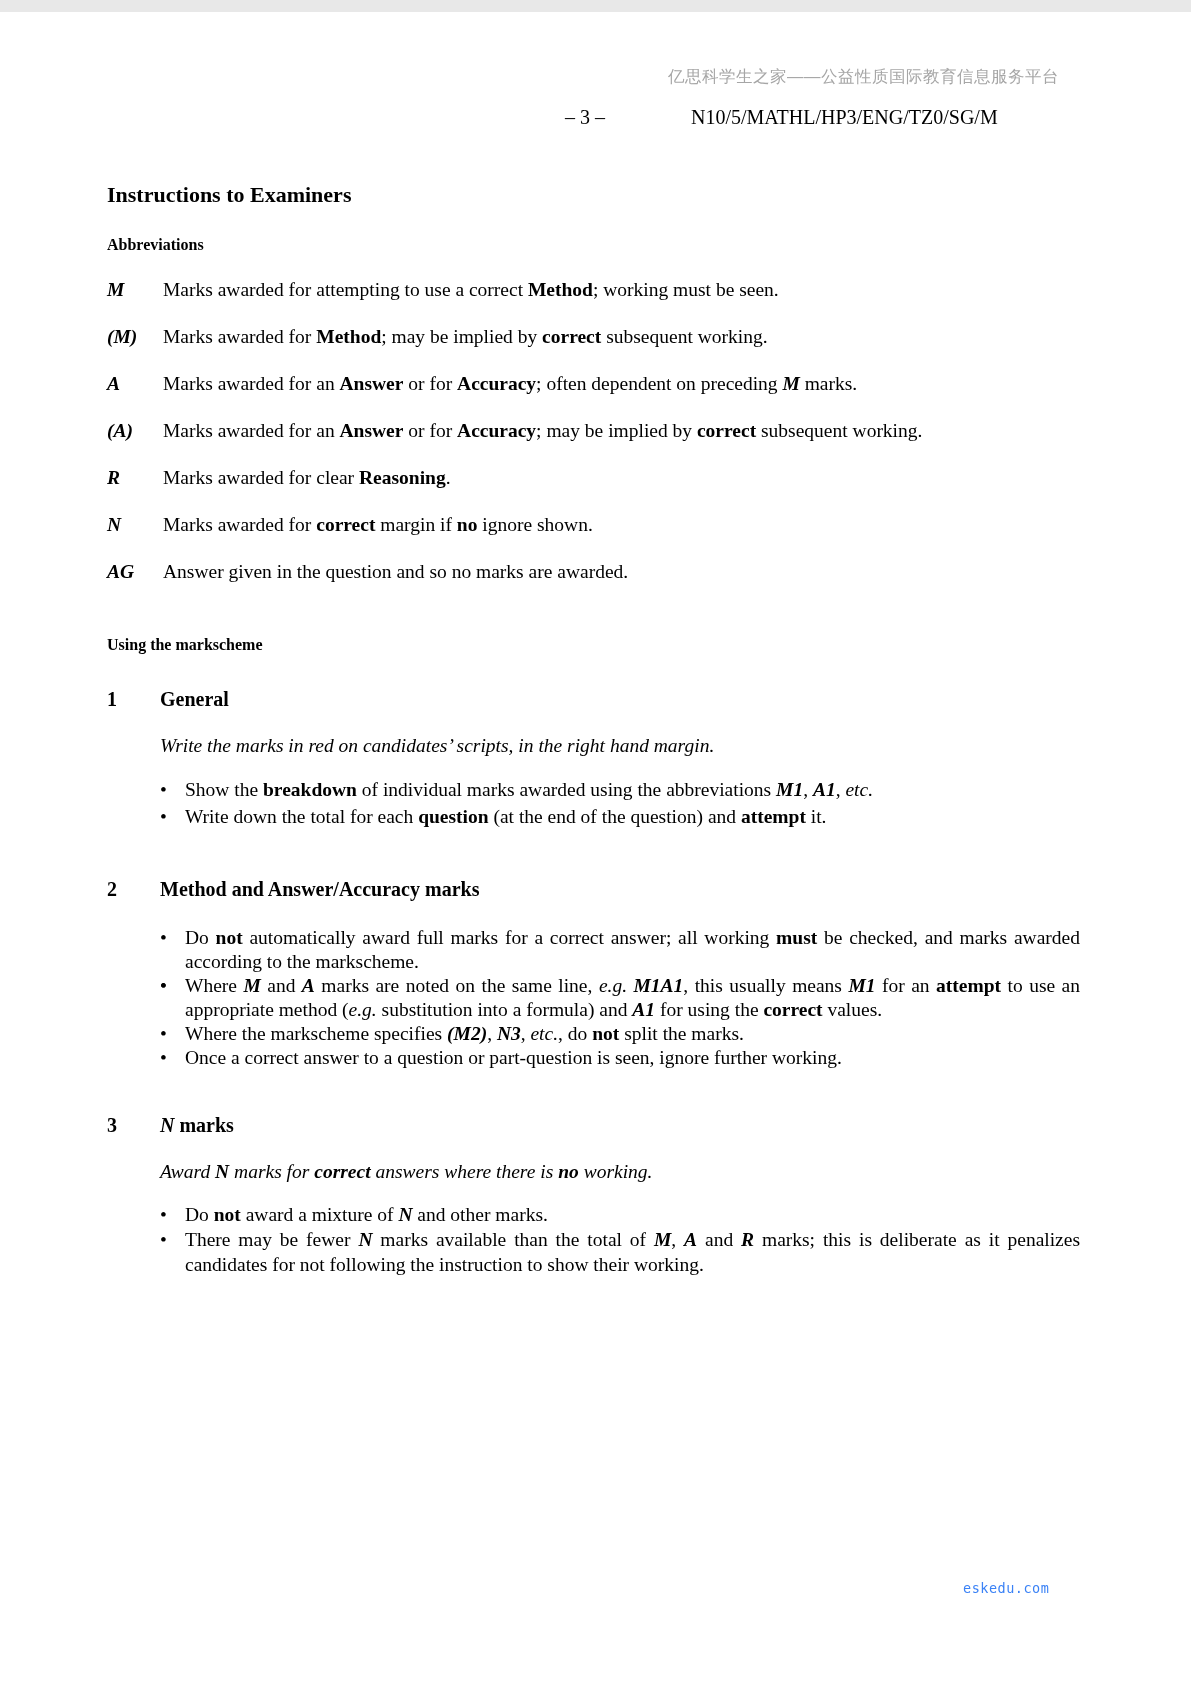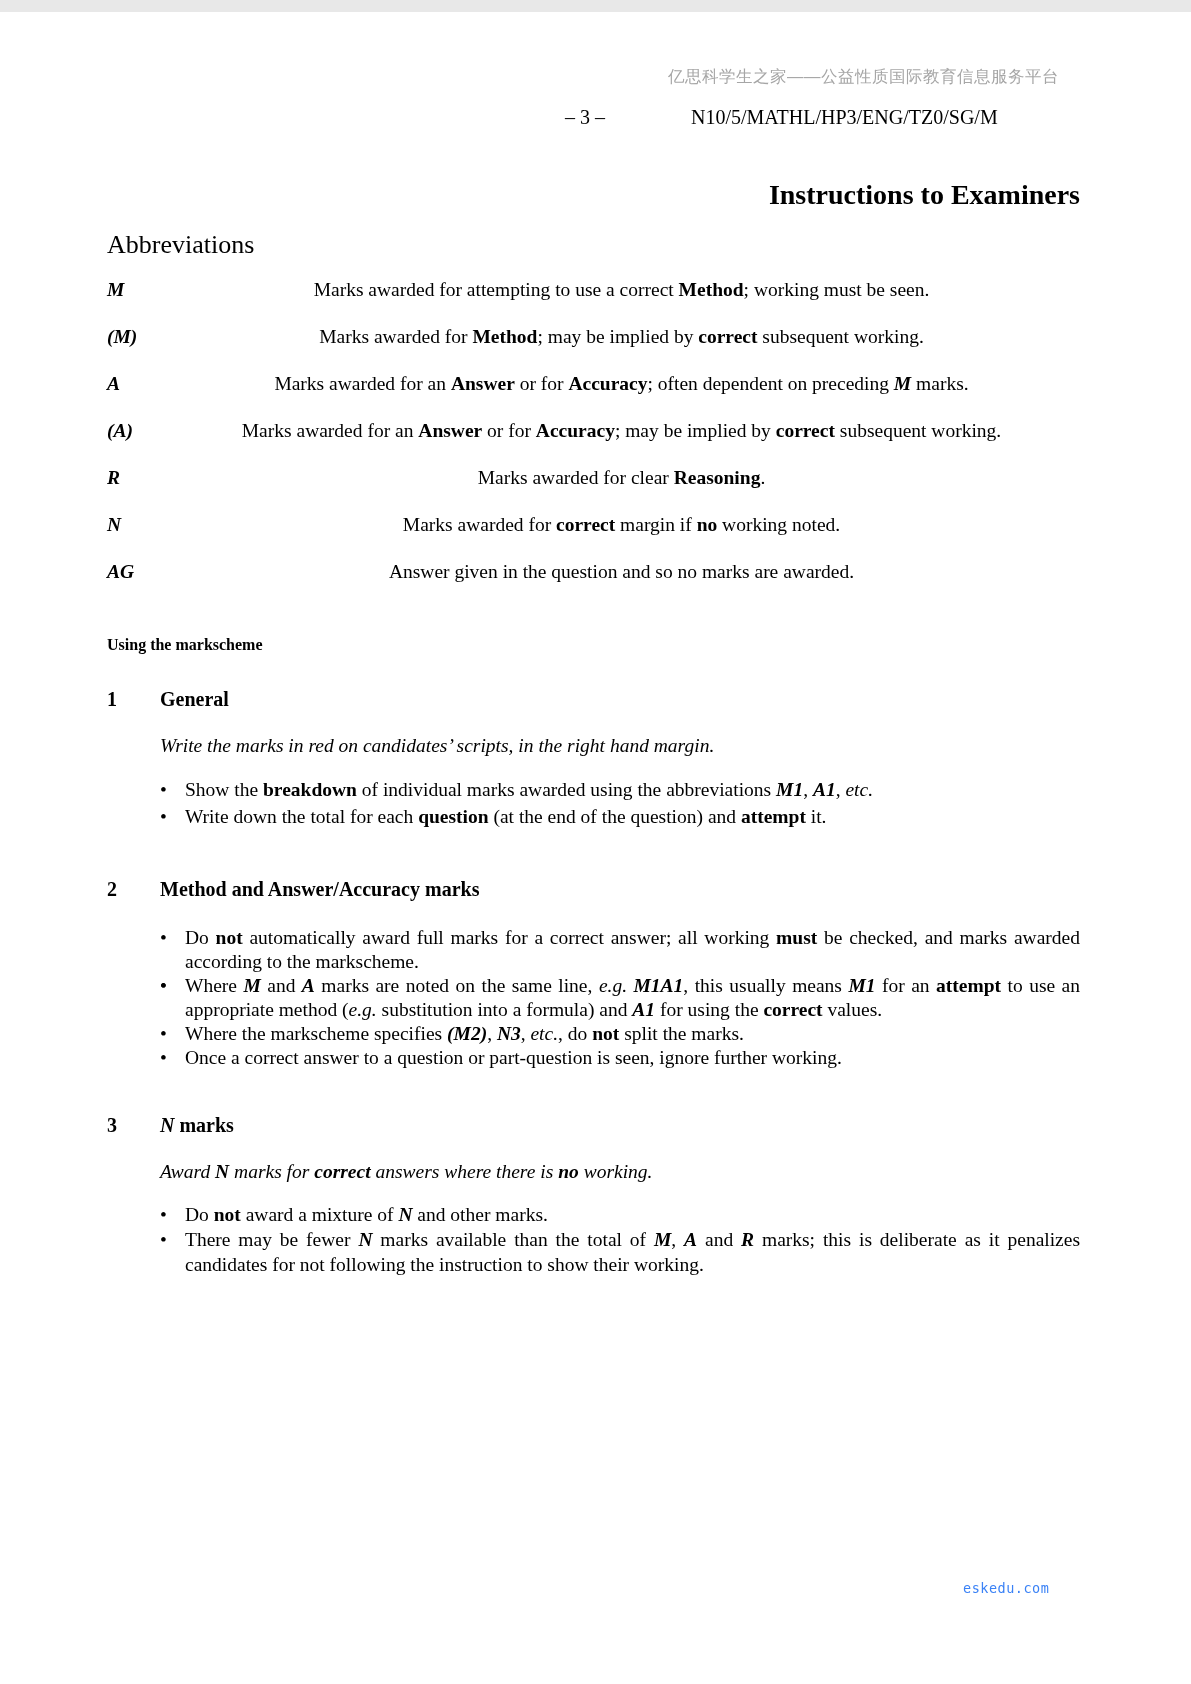--- a/index.html
+++ b/index.html
@@ -48,36 +48,36 @@
     display:flex;
     font-size:20px;
     line-height:26px;
     white-space:nowrap;
   }
   .page-number{margin-left:458px;}
   .paper-code{margin-left:86px;}
   
   .doc-title{
     margin-top:50px;
-    text-align:right;
+    text-align:left;
     font-weight:bold;
-    font-size:28px;
+    font-size:22px;
     line-height:30px;
   }
   
   .abbr-heading{
     margin-top:22px;
-    font-weight:normal;
-    font-size:26px;
+    font-weight:bold;
+    font-size:16px;
     line-height:26px;
   }
   .abbr-list{margin-top:20px;}
   .abbr-row{display:flex;margin-bottom:23px;}
   .abbr-code{flex:none;width:56px;}
-  .abbr-text{flex:1;text-align:center;}
+  .abbr-text{flex:1;}
   
   .big-heading{
     margin-top:46px;
     font-weight:bold;
     font-size:16px;
     line-height:30px;
   }
   
   .section-head{display:flex;line-height:26px;}
   .sec-1{margin-top:26px;}
@@ -132,21 +132,21 @@
       <div class="abbr-row">
         <span class="abbr-code"><span class="b i">(A)</span></span>
         <span class="abbr-text"><span>Marks awarded for an </span><span class="b">Answer</span><span> or for </span><span class="b">Accuracy</span><span>; may be implied by </span><span class="b">correct</span><span> subsequent working.</span></span>
       </div>
       <div class="abbr-row">
         <span class="abbr-code"><span class="b i">R</span></span>
         <span class="abbr-text"><span>Marks awarded for clear </span><span class="b">Reasoning</span><span>.</span></span>
       </div>
       <div class="abbr-row">
         <span class="abbr-code"><span class="b i">N</span></span>
-        <span class="abbr-text"><span>Marks awarded for </span><span class="b">correct</span><span> margin if </span><span class="b">no</span><span> working noted.</span></span>
+        <span class="abbr-text"><span>Marks awarded for </span><span class="b">correct</span><span> margin if </span><span class="b">no</span><span> ignore shown.</span></span>
       </div>
       <div class="abbr-row">
         <span class="abbr-code"><span class="b i">AG</span></span>
         <span class="abbr-text"><span>Answer given in the question and so no marks are awarded.</span></span>
       </div>
     </div>
 
     <div class="big-heading">Using the markscheme</div>
 
     <div class="sec-1">

